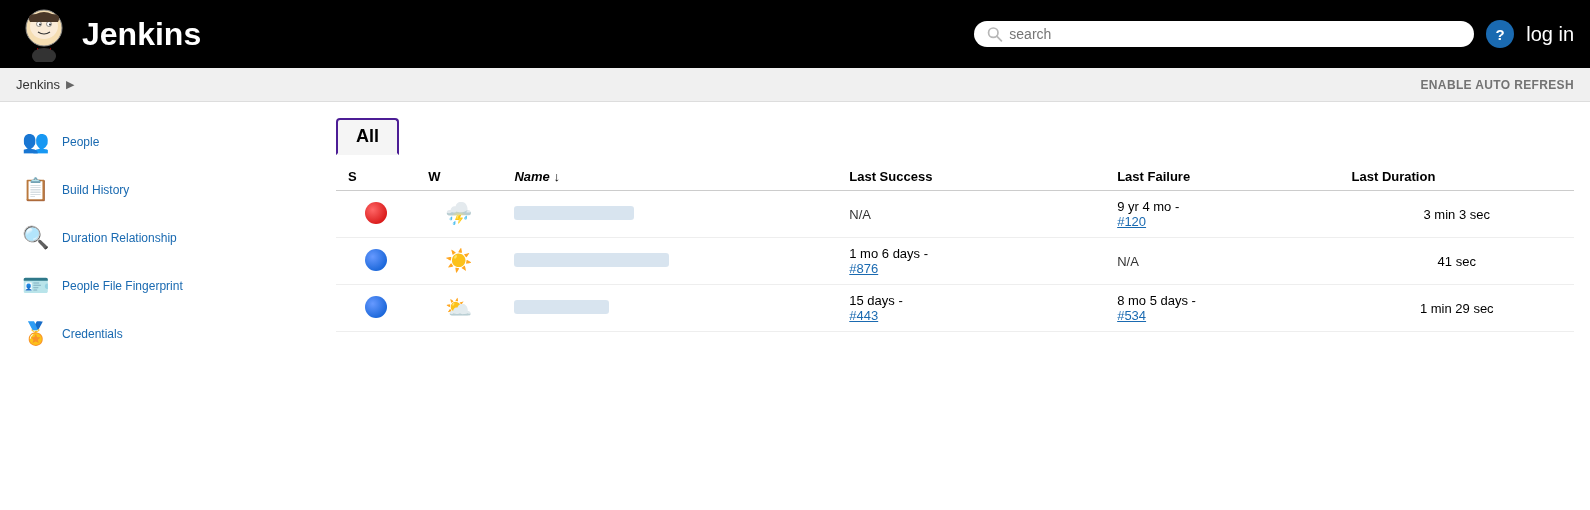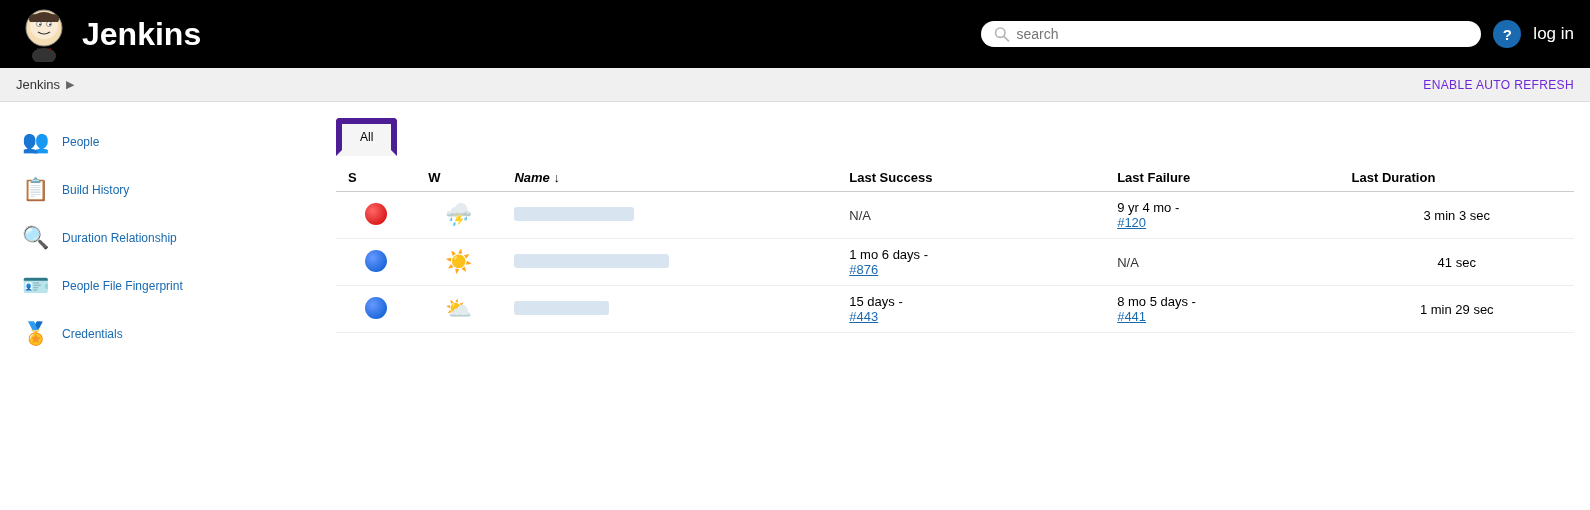--- a/index.html
+++ b/index.html
@@ -64,21 +64,21 @@
       display: flex;
       align-items: center;
       justify-content: center;
       font-size: 15px;
       font-weight: bold;
       cursor: pointer;
       border: none;
     }
     .login-link {
       color: #fff;
-      font-size: 17px;
+      font-size: 20px;
       text-decoration: none;
       cursor: pointer;
     }
 
     
     .breadcrumb-bar {
       background: #f0f0f0;
       border-bottom: 1px solid #ddd;
       padding: 6px 16px;
       display: flex;
@@ -95,24 +95,24 @@
     }
     .breadcrumb a {
       color: #333;
       text-decoration: none;
     }
     .breadcrumb-arrow {
       color: #666;
       font-size: 11px;
     }
     .auto-refresh-link {
-      color: #6d28d9;
+      color: #737373;
       text-decoration: none;
       font-size: 12px;
-      font-weight: normal;
+      font-weight: bold;
       text-transform: uppercase;
       letter-spacing: 0.03em;
     }
 
     
     .main-container {
       display: flex;
       padding: 16px 0 0 0;
     }
 
@@ -150,24 +150,24 @@
     }
 
     
     .tab-bar {
       display: flex;
       margin-bottom: 8px;
     }
     .tab {
       padding: 6px 18px;
       background: #e0e0e0;
-      border: 6px solid #4c1d95;
+      border: 2px solid #4c1d95;
       border-radius: 4px 4px 0 0;
-      font-size: 12px;
-      font-weight: normal;
+      font-size: 18px;
+      font-weight: bold;
       cursor: pointer;
     }
     .tab.active {
       background: #f5f5f5;
       border-bottom-color: #f5f5f5;
     }
 
     
     .builds-table {
       width: 100%;
@@ -365,20 +365,20 @@
           </td>
           <td class="col-name">
             <span class="blurred-name" style="width:95px;"></span>
           </td>
           <td class="col-last-success">
             <span>15 days -</span><br>
             <a href="#" class="link-blue">#443</a>
           </td>
           <td class="col-last-failure">
             <span>8 mo 5 days -</span><br>
-            <a href="#" class="link-blue">#441</a>
+            <a href="#" class="link-blue">#534</a>
           </td>
           <td class="col-last-duration">1 min 29 sec</td>
         </tr>
       </tbody>
     </table>
   </div>
 </div>
 
 </body></html>

